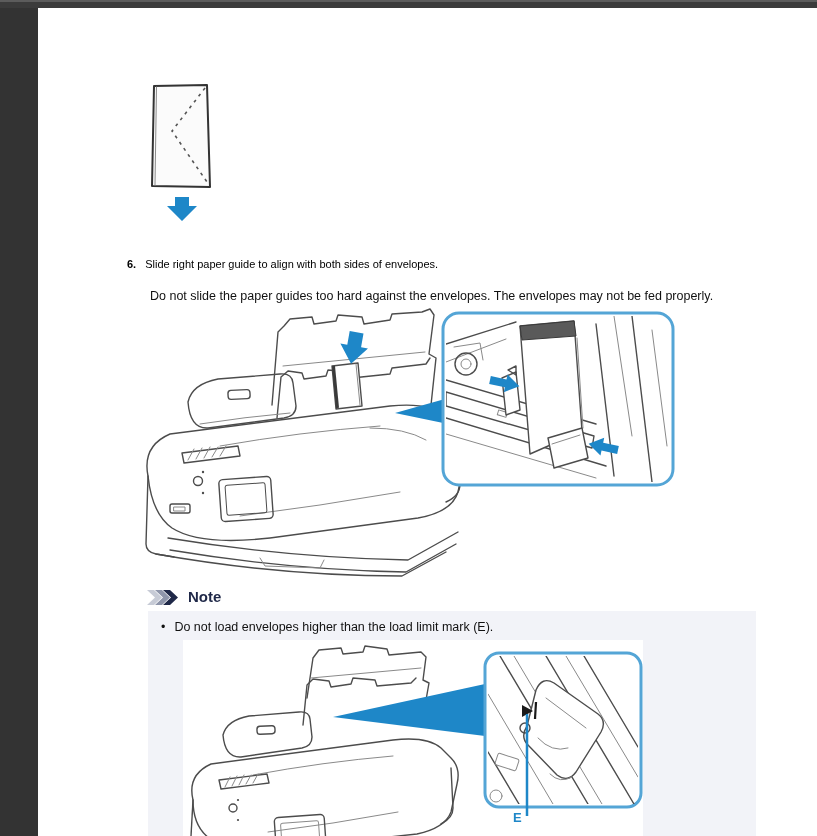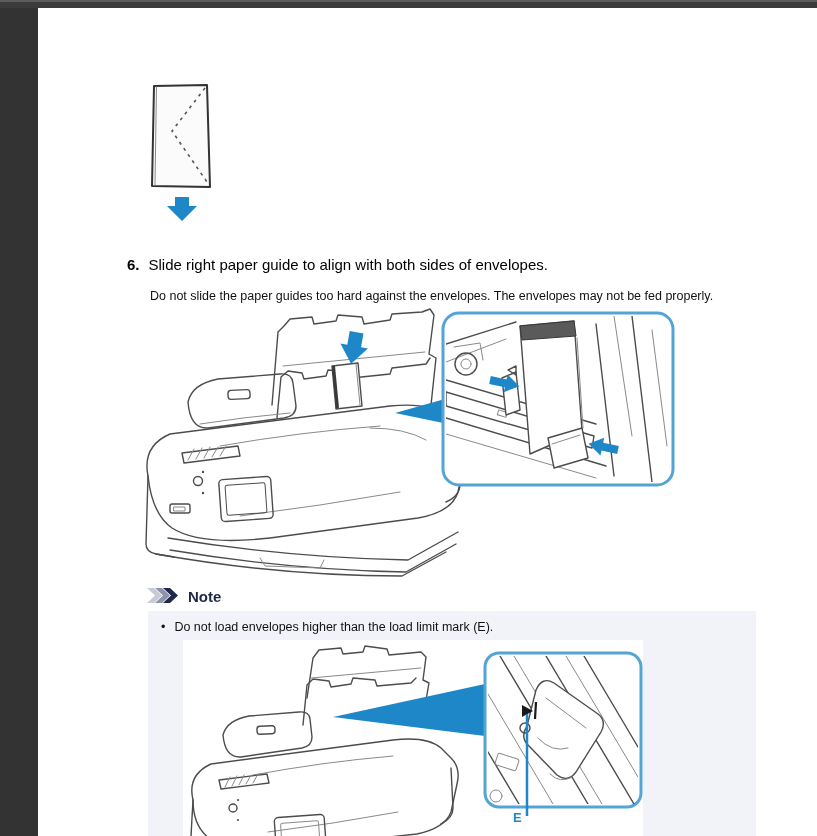--- a/index.html
+++ b/index.html
@@ -13,25 +13,25 @@
   .sidestrip{position:absolute;left:0;top:8px;width:38px;height:828px;background:#333333;}
   .page{position:absolute;left:38px;top:8px;width:779px;height:828px;background:#ffffff;}
 
   .fig{position:absolute;}
   svg{display:block;}
   .ln{fill:none;stroke:#4c4c4c;stroke-width:1.4;stroke-linejoin:round;stroke-linecap:round;}
   .lnthin{fill:none;stroke:#8a8a8a;stroke-width:1;stroke-linejoin:round;stroke-linecap:round;}
   .whitefill{fill:#ffffff;stroke:#4c4c4c;stroke-width:1.4;stroke-linejoin:round;}
   .blue{fill:#1e87c8;stroke:none;}
 
-  .step-row{position:absolute;left:127px;top:255px;font-size:15px;line-height:19px;white-space:nowrap;}
+  .step-row{position:absolute;left:127px;top:255px;font-size:11px;line-height:19px;white-space:nowrap;}
   .step-num{font-weight:bold;display:inline-block;margin-right:9px;}
   .step-body{position:absolute;left:150px;top:288px;font-size:12.5px;line-height:16px;white-space:nowrap;color:#111;text-align:right;}
 
-  .note-heading{position:absolute;left:147px;top:588px;display:flex;align-items:flex-start;gap:8px;
+  .note-heading{position:absolute;left:147px;top:588px;display:flex;align-items:flex-end;gap:8px;
     font-size:15px;font-weight:bold;color:#1f2848;}
   .note-box{position:absolute;left:148px;top:611px;width:608px;height:225px;background:#f2f3f8;}
   .note-bullet{position:absolute;left:13px;top:9px;font-size:12.5px;color:#111;display:flex;gap:9px;white-space:nowrap;}
   .note-figure{position:absolute;left:35px;top:29px;width:460px;height:196px;background:#ffffff;overflow:hidden;}
   .e-label{position:absolute;left:330px;top:170px;font-size:13px;font-weight:bold;color:#1e87c8;}
 </style>
 </head>
 <body>
 
 <div class="topbar"></div>

